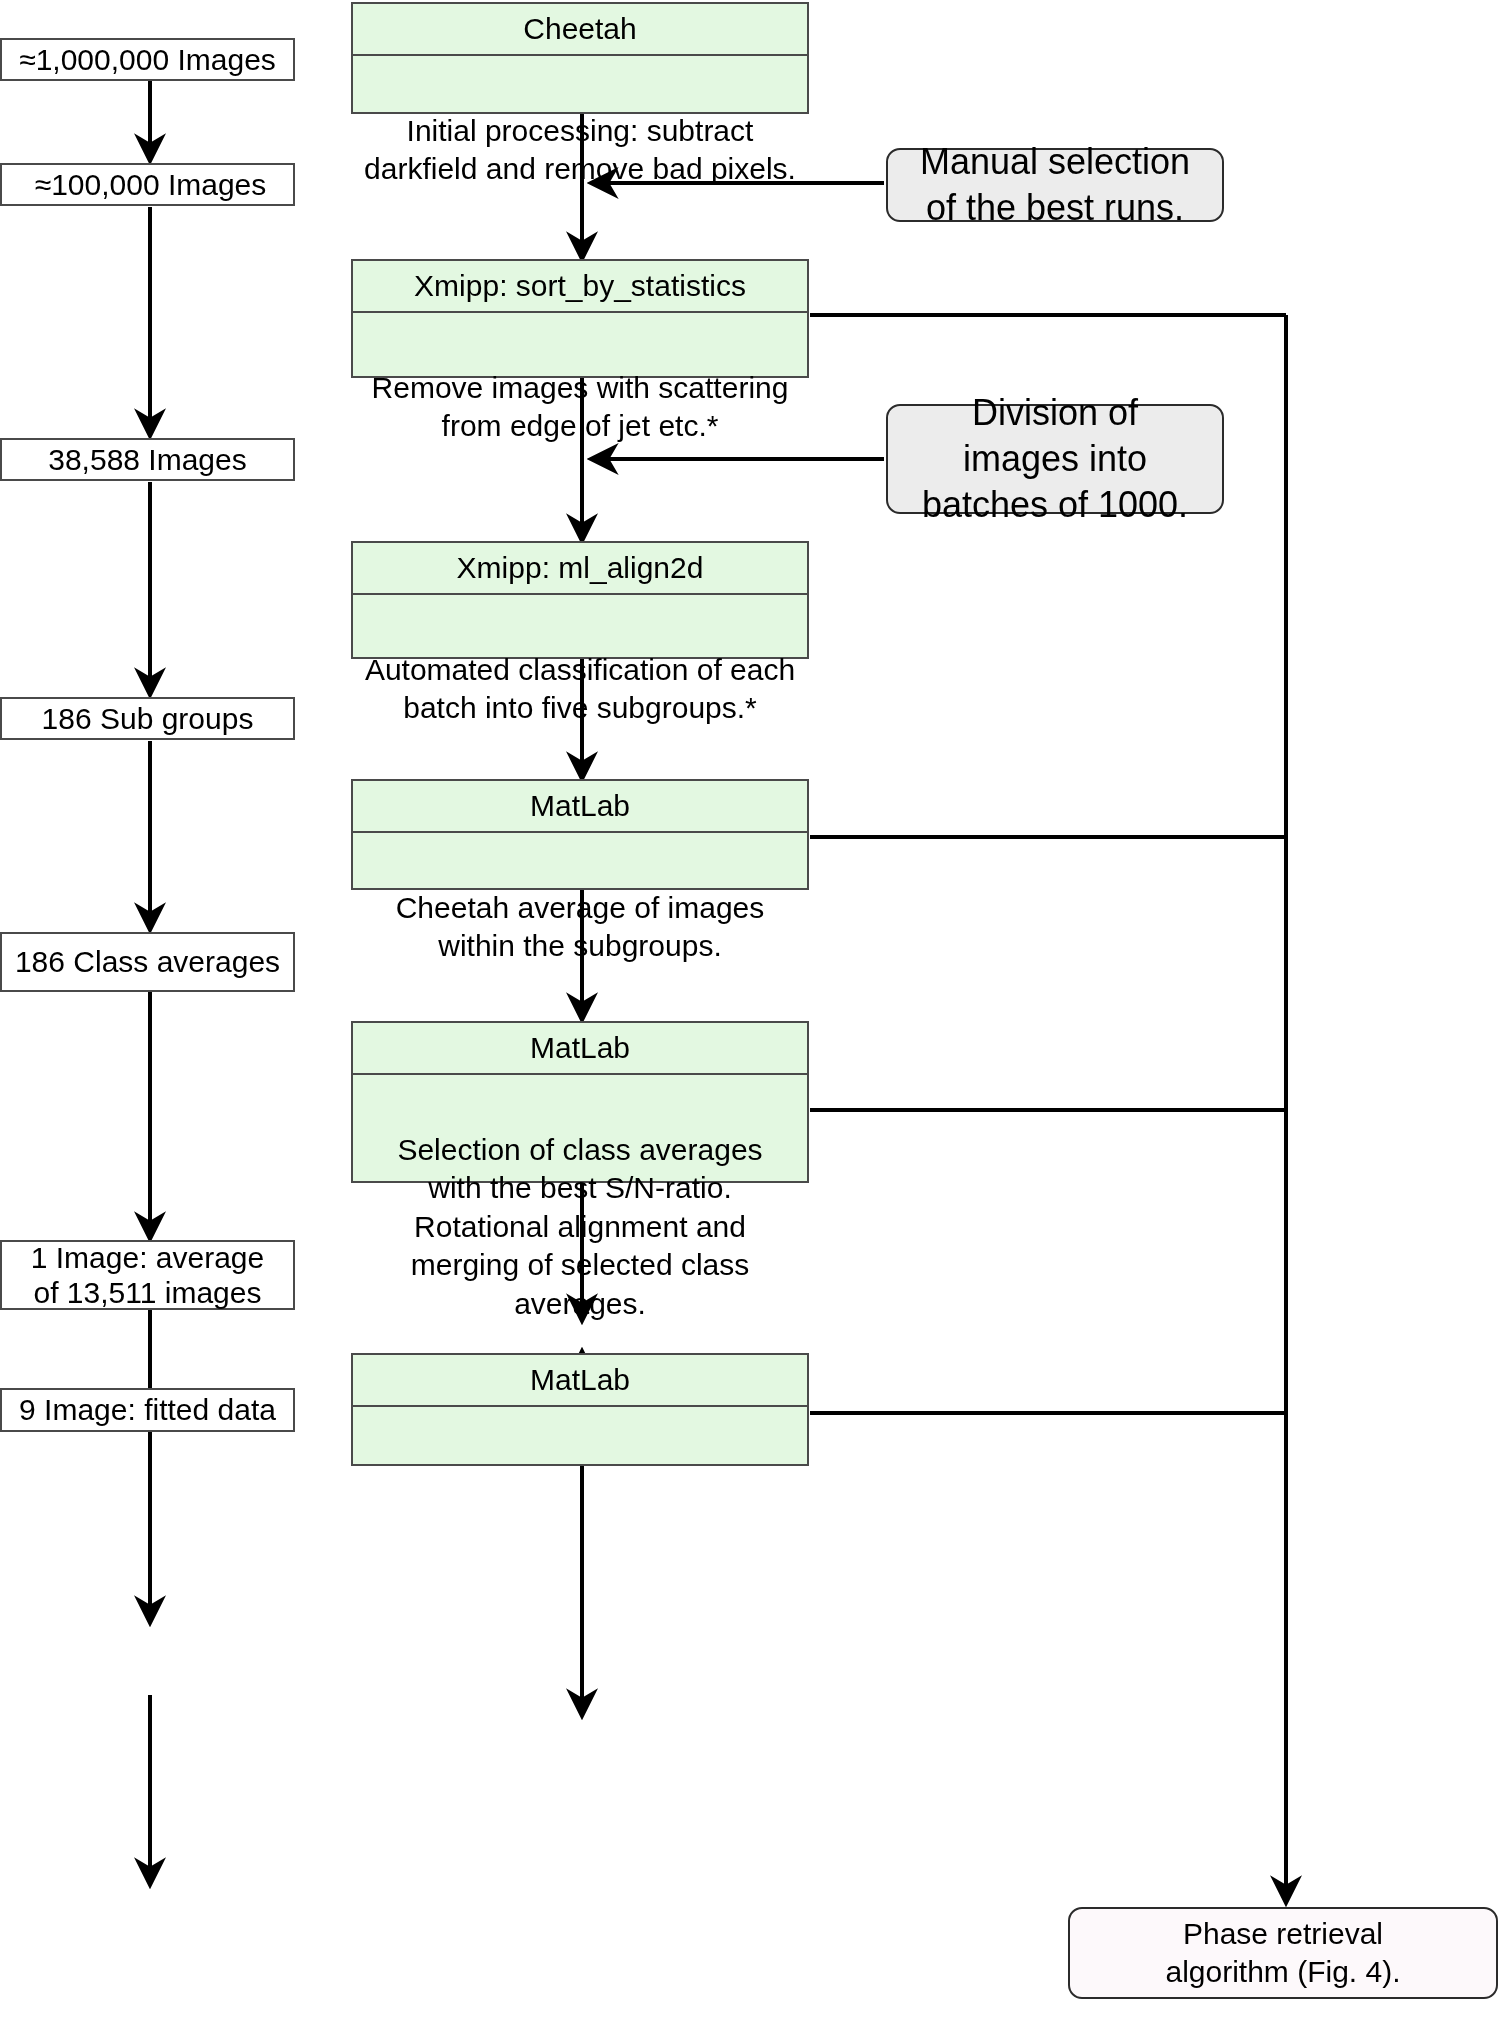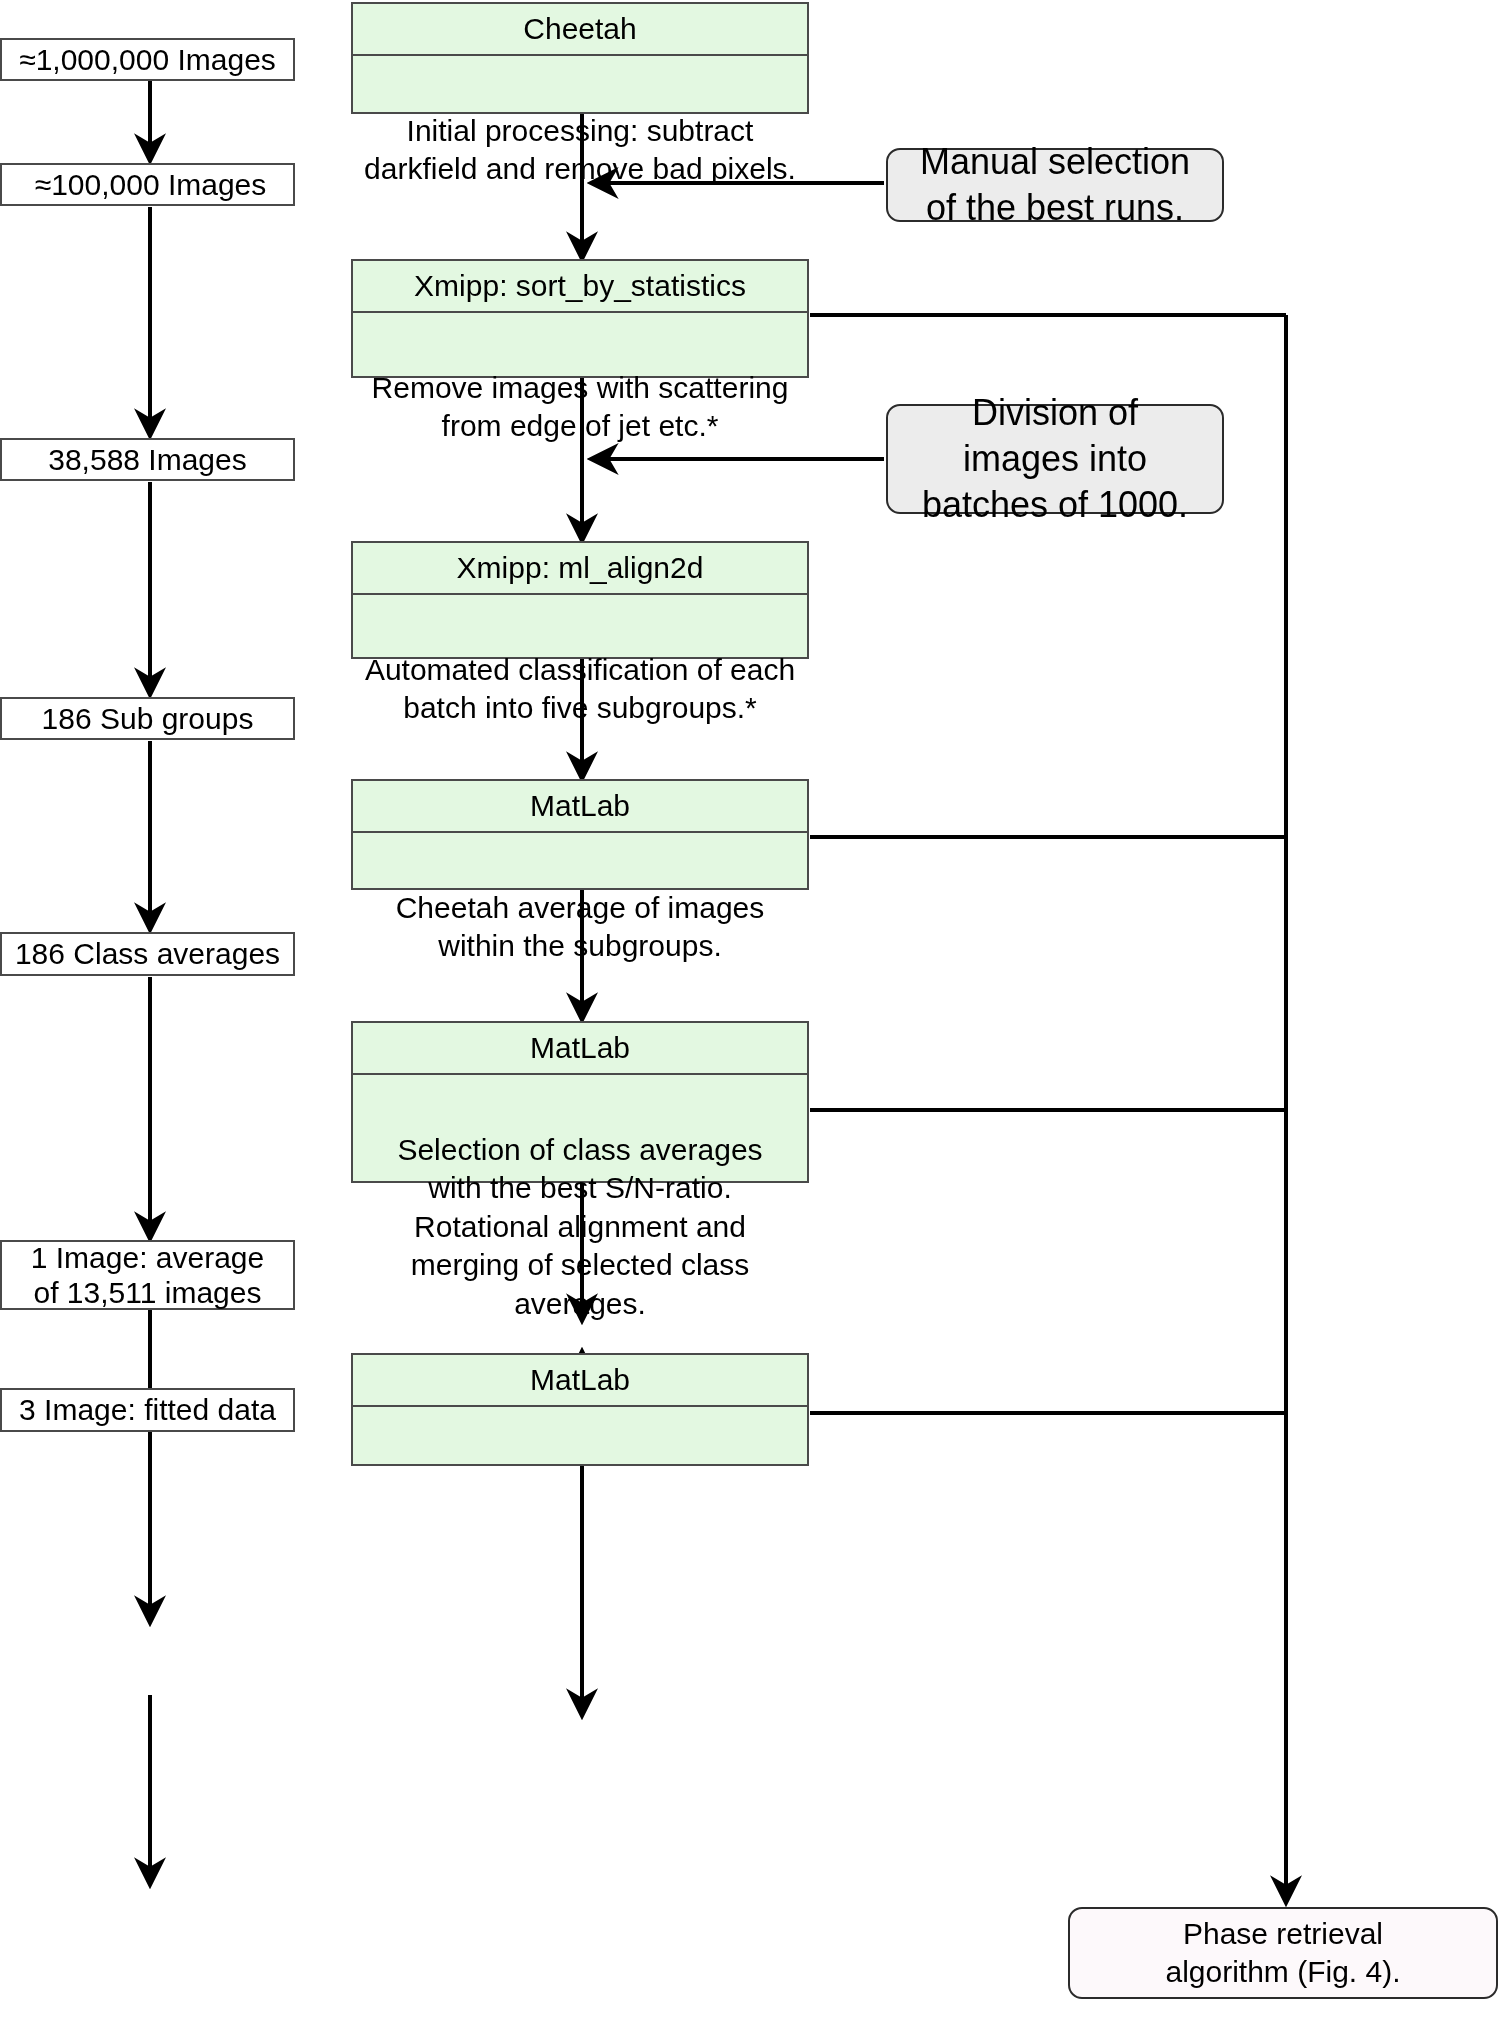--- a/index.html
+++ b/index.html
@@ -159,31 +159,31 @@
   </div>
 
   <div class="node data-box" style="left:0px; top:438px; width:295px; height:43px;">
     <span>38,588 Images</span>
   </div>
 
   <div class="node data-box" style="left:0px; top:697px; width:295px; height:43px;">
     <span>186 Sub groups</span>
   </div>
 
-  <div class="node data-box" style="left:0px; top:932px; width:295px; height:44px;">
+  <div class="node data-box" style="left:0px; top:932px; width:295px; height:60px;">
     <span>186 Class averages</span>
   </div>
 
   <div class="node data-box two-line" style="left:0px; top:1240px; width:295px; height:70px;">
     <span>1 Image: average
 of 13,511 images</span>
   </div>
 
   <div class="node data-box" style="left:0px; top:1388px; width:295px; height:44px;">
-    <span>3 Image: fitted data</span>
+    <span>9 Image: fitted data</span>
   </div>
 
   <div class="node proc-box" style="left:351px; top:2px; width:458px; height:112px;">
     <div class="proc-title">Cheetah</div>
     <div class="proc-body">Initial processing: subtract
 darkfield and remove bad pixels.</div>
   </div>
 
   <div class="node proc-box" style="left:351px; top:259px; width:458px; height:119px;">
     <div class="proc-title">Xmipp: sort_by_statistics</div>

